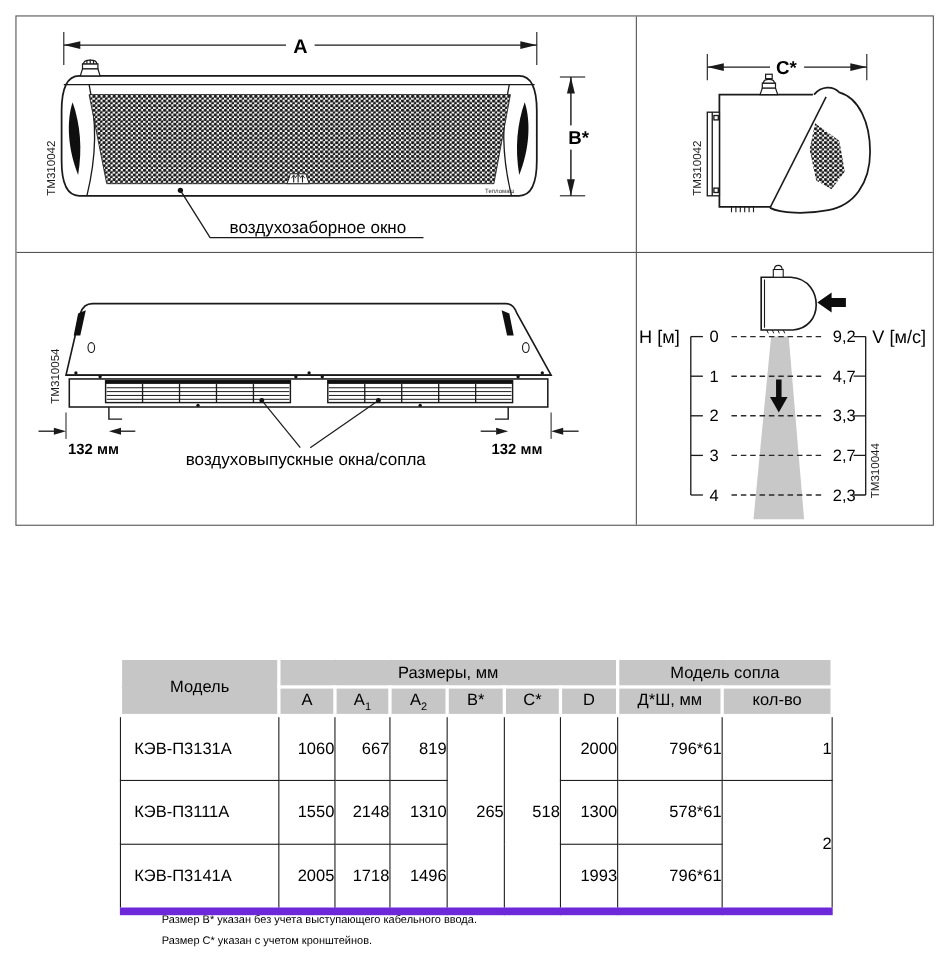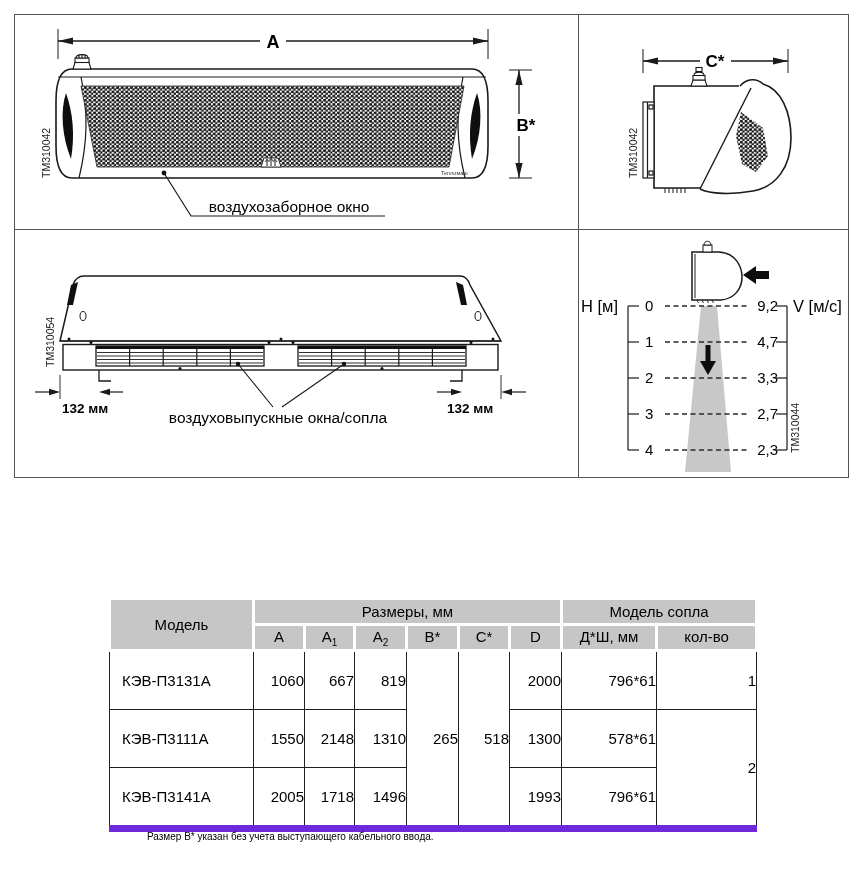--- a/index.html
+++ b/index.html
@@ -339,15 +339,16 @@
         <td>1718</td>
         <td>1496</td>
         <td>1993</td>
         <td>796*61</td>
       </tr>
     </tbody>
   </table>
 
   <div class="notes">
     <div>Размер В* указан без учета выступающего кабельного ввода.</div>
+    <div>Размер С* указан с учетом кронштейнов.</div>
   </div>
 
 </div>
 
 </body></html>

